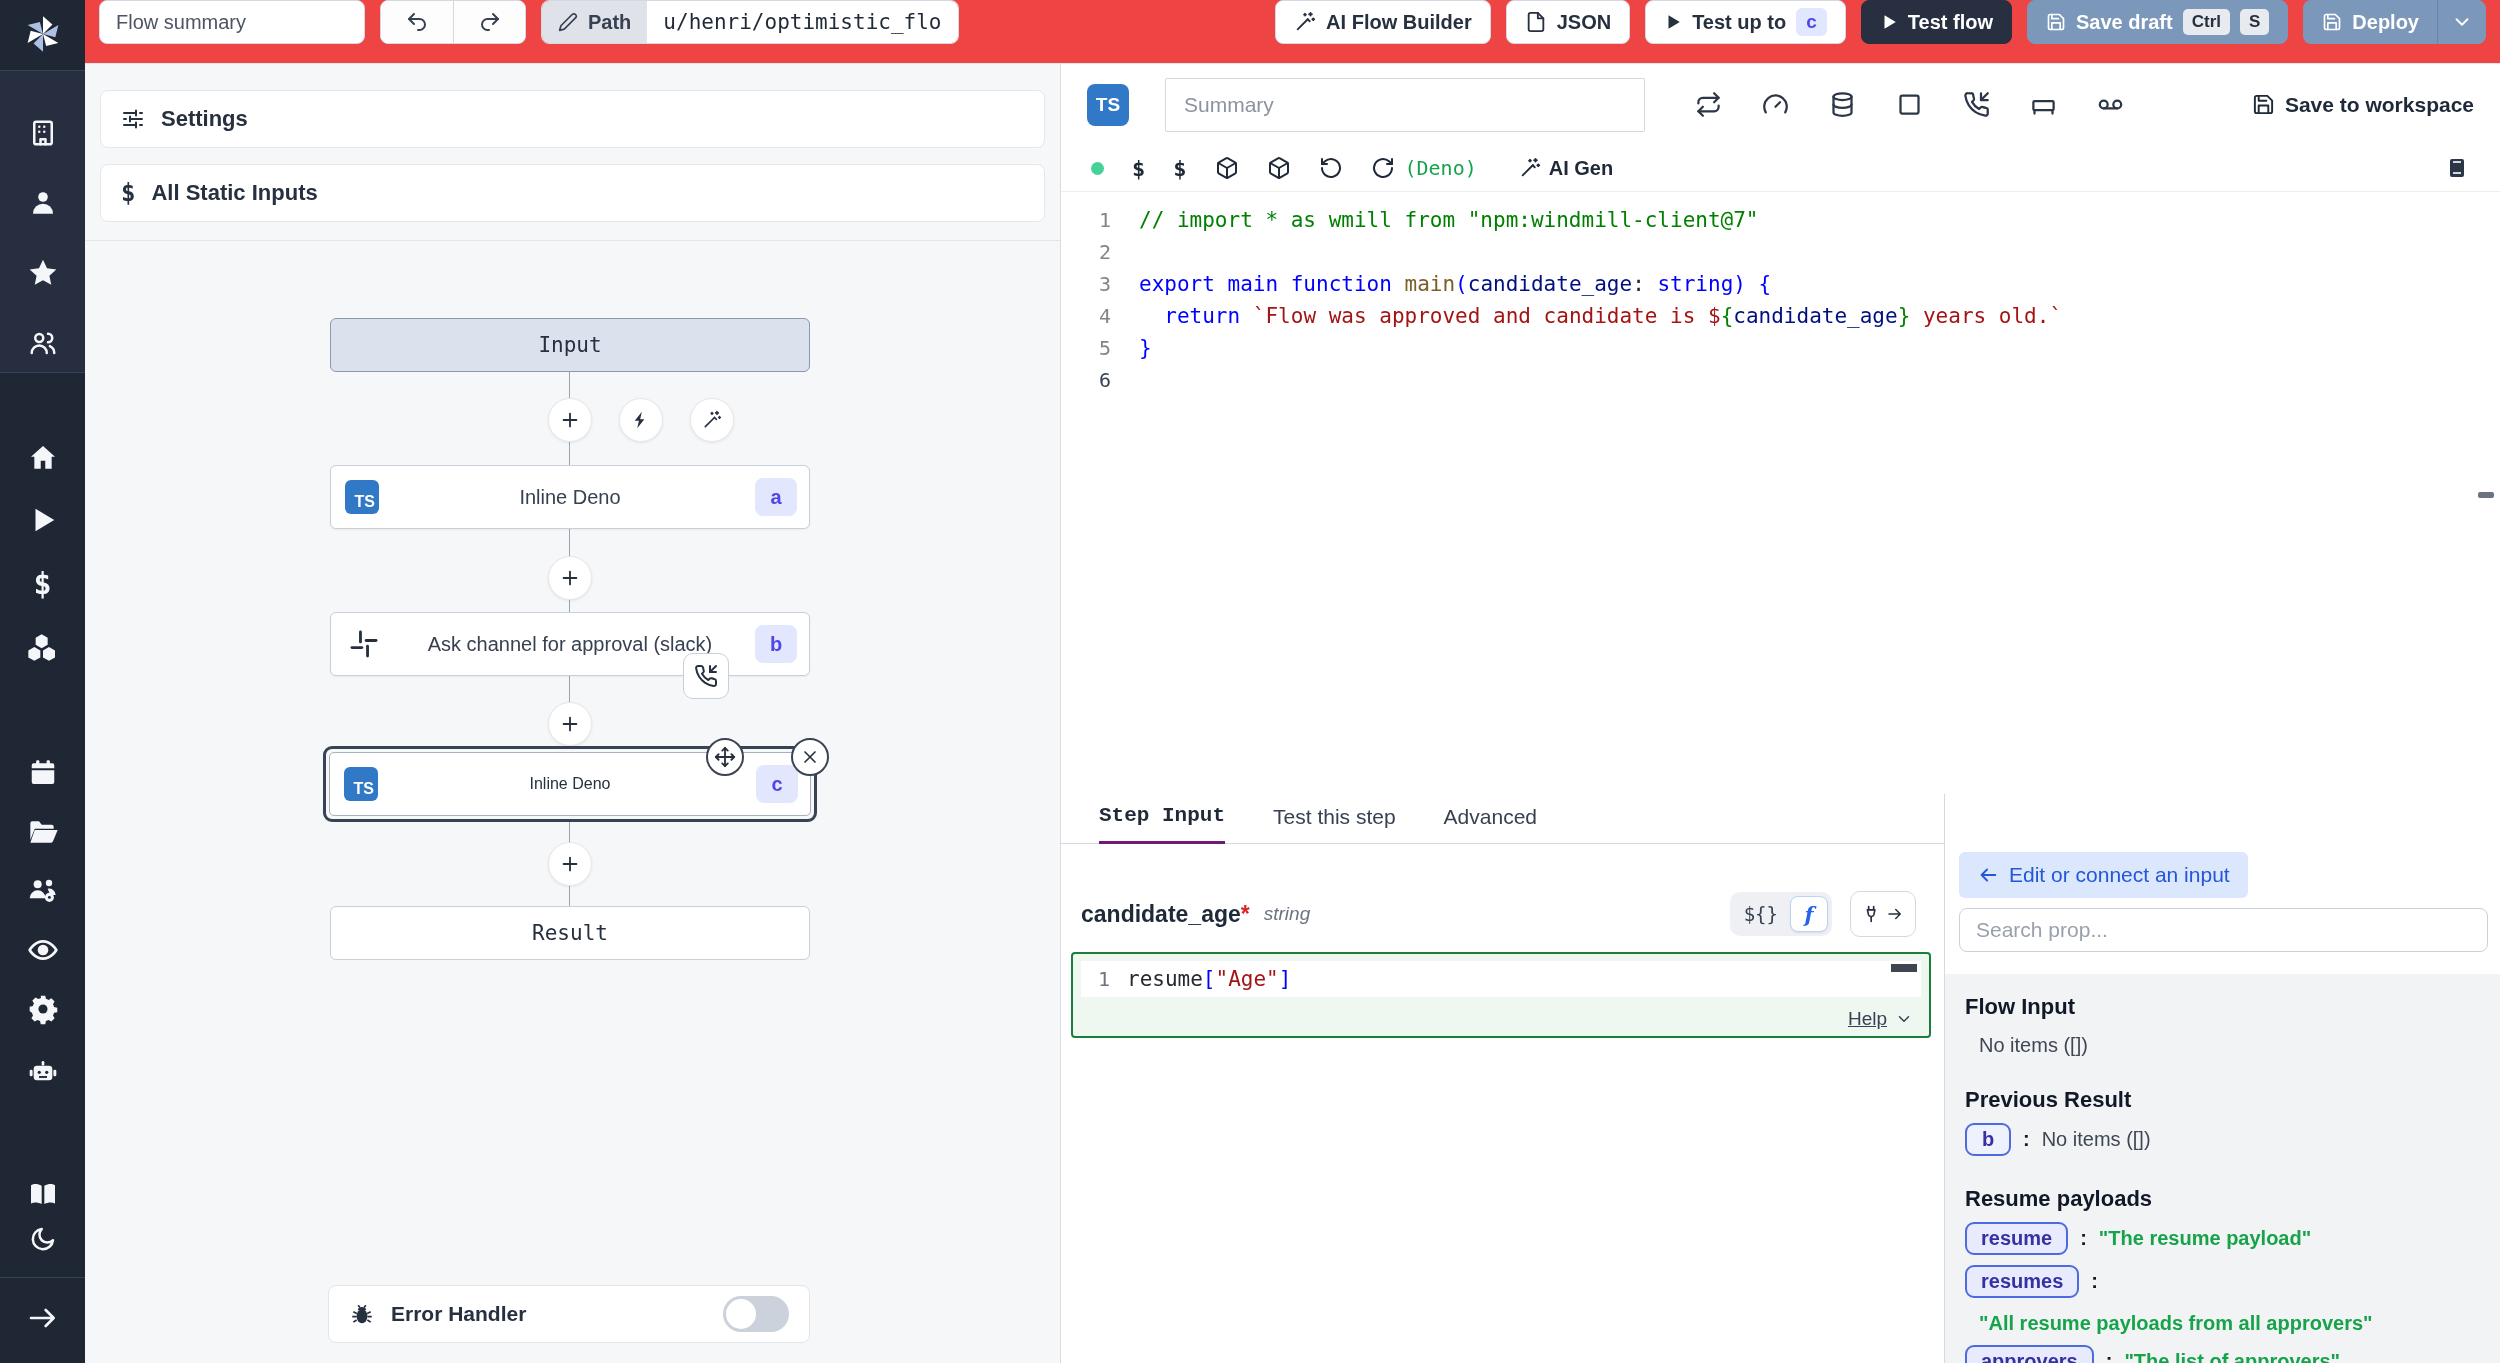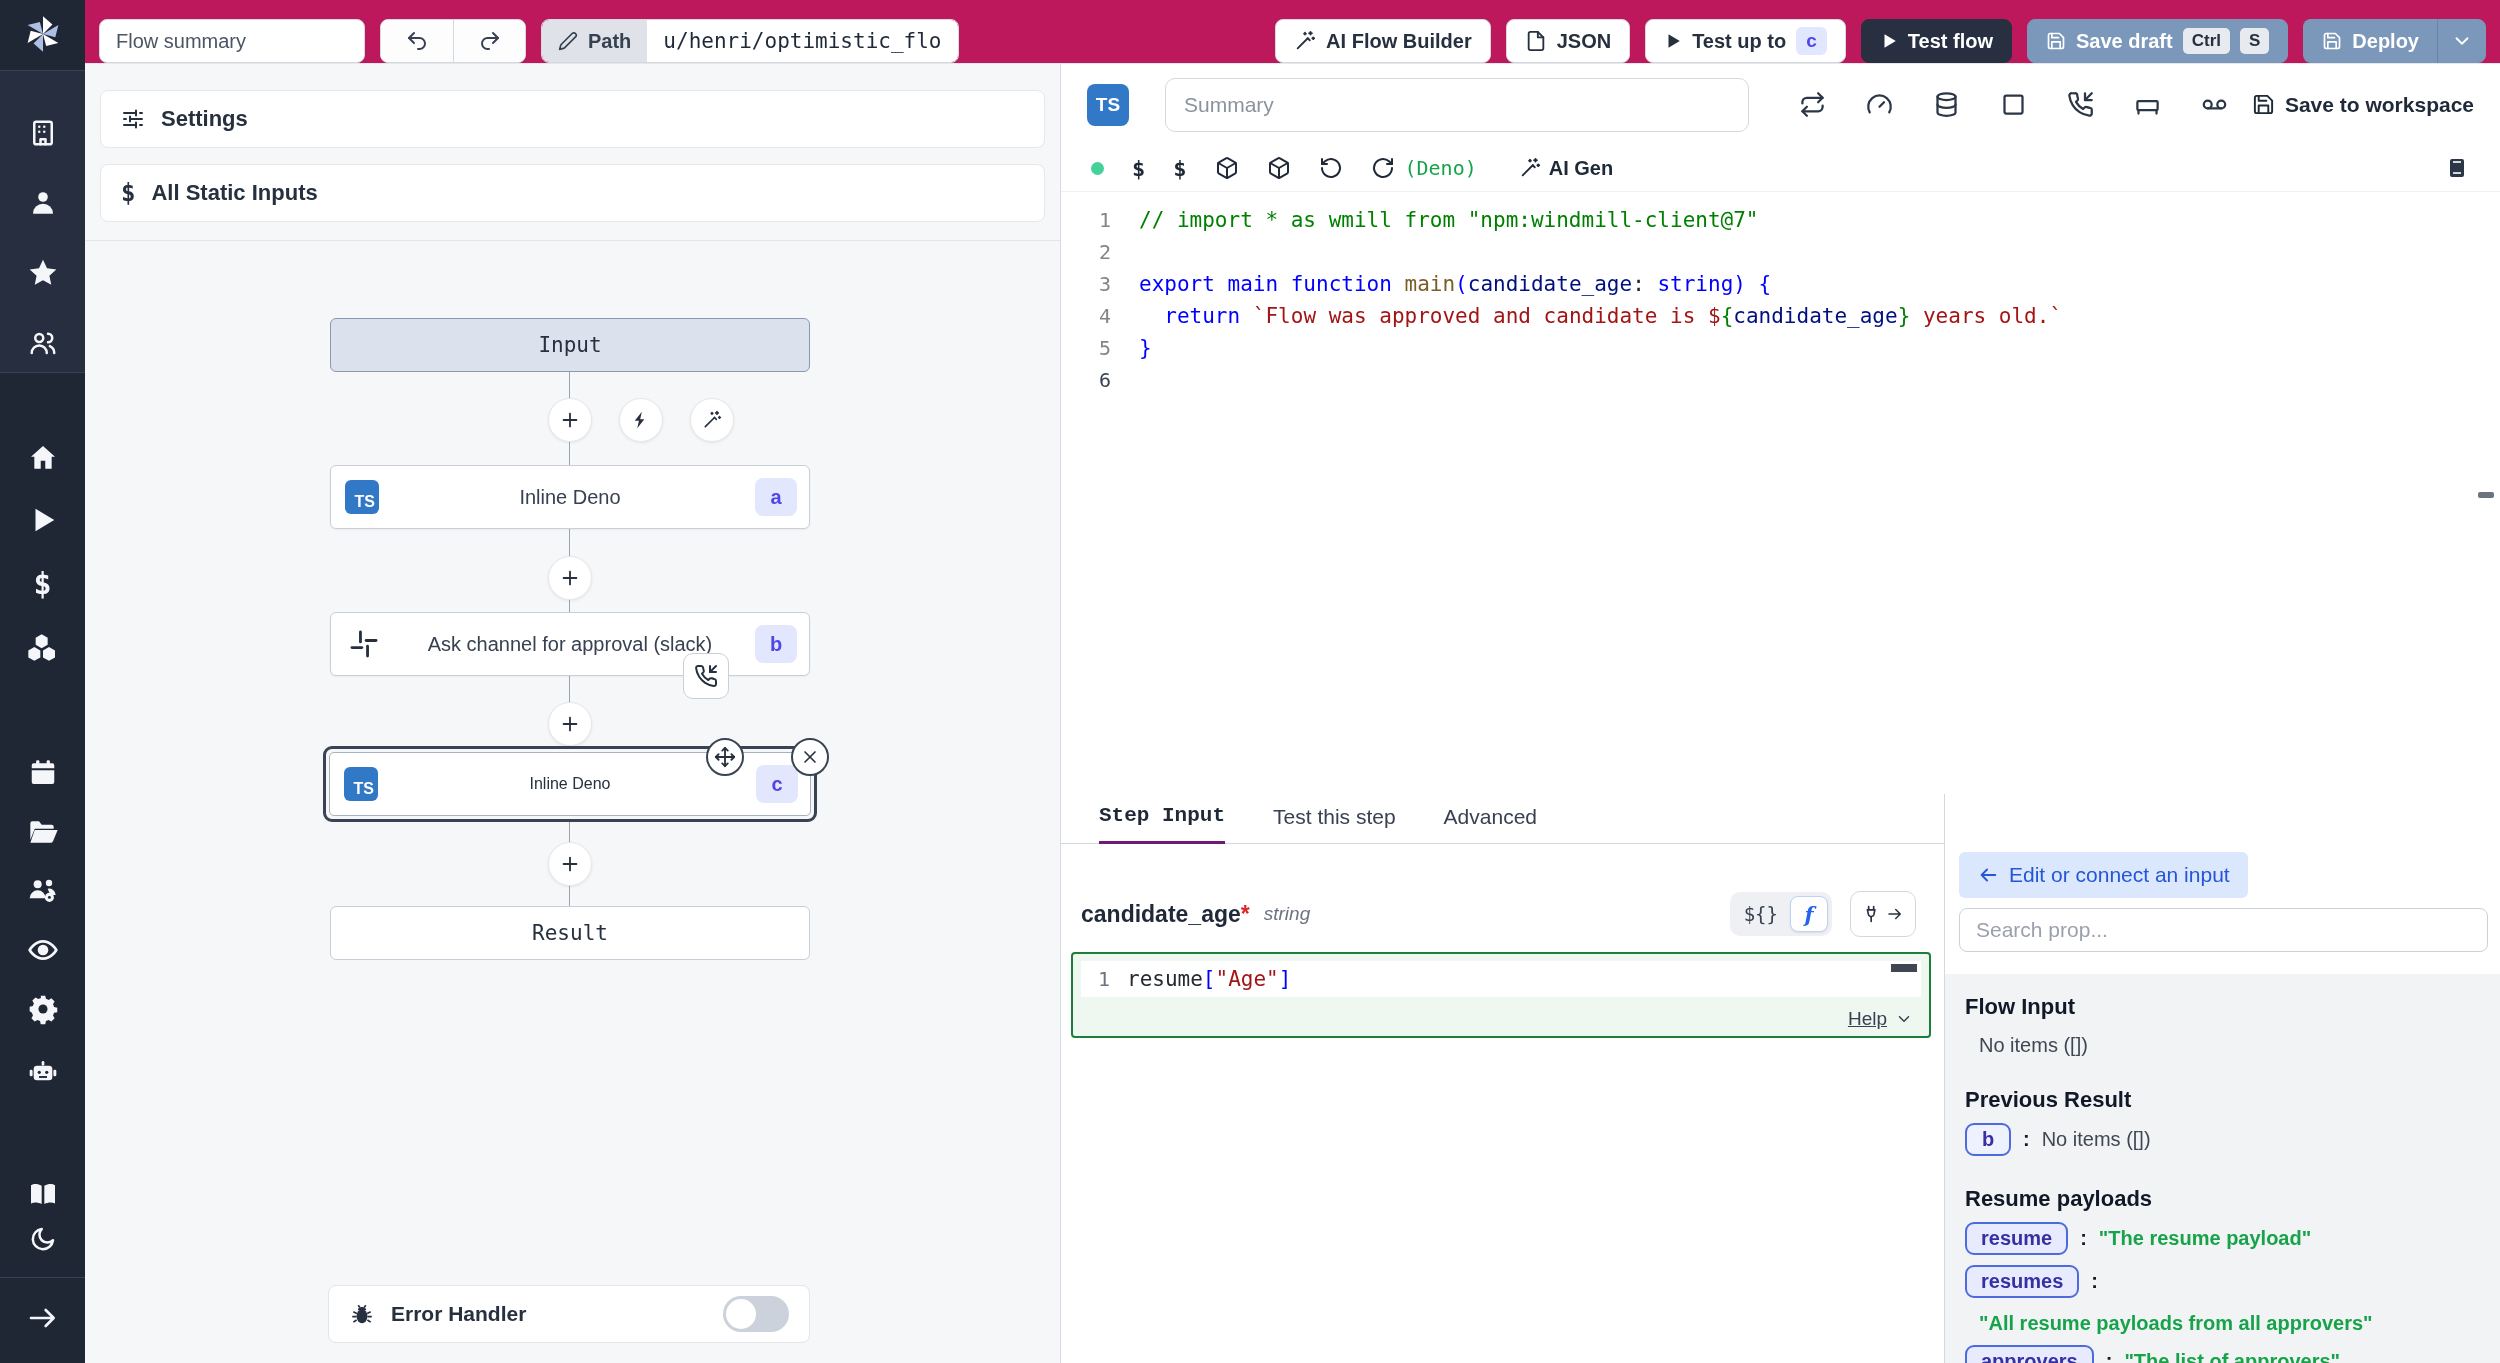--- a/index.html
+++ b/index.html
@@ -14,21 +14,21 @@
 
   
   .sidebar { position:absolute; left:0; top:0; width:85px; height:1363px; background:#1f2634; z-index:30; }
   .side-logo { position:absolute; top:8px; left:0; width:85px; height:52px; display:flex; align-items:center; justify-content:center; }
   .side-section { position:absolute; top:70px; left:0; width:85px; height:303px; background:#272e3f; border-top:1px solid #39415a; border-bottom:1px solid #39415a; }
   .side-ic { position:absolute; left:0; width:85px; height:40px; display:flex; align-items:center; justify-content:center; color:#f4f6fa; cursor:pointer; }
   .side-div { position:absolute; left:0; width:85px; border-top:1px solid #39415a; }
   .side-dollar { font-size:30px; font-weight:700; color:#f4f6fa; font-family:"DejaVu Sans Mono",monospace; }
 
   
-  .topbar { position:absolute; left:85px; top:0; right:0; height:64px; background:#be185d; border-bottom:1px solid #e5e7eb; display:flex; align-items:flex-end; padding:0 14px; gap:15px; z-index:20; }
+  .topbar { position:absolute; left:85px; top:0; right:0; height:64px; background:#ef4444; border-bottom:1px solid #e5e7eb; display:flex; align-items:flex-start; padding:0 14px; gap:15px; z-index:20; }
   .flow-summary { width:266px; height:44px; border:1px solid #d4d8df; border-radius:8px; padding:0 16px; font-size:20px; color:#374151; outline:none; }
   .flow-summary::placeholder { color:#4b5563; }
   .undoredo { display:flex; height:44px; border:1px solid #d4d8df; border-radius:8px; overflow:hidden; background:#fff; }
   .undoredo button { width:72px; border:none; background:#fdfdfd; color:#374151; display:flex; align-items:center; justify-content:center; cursor:pointer; }
   .undoredo button + button { border-left:1px solid #d4d8df; }
   .path-chip { display:flex; height:44px; border:1px solid #d4d8df; border-radius:8px; overflow:hidden; }
   .path-chip .left { display:flex; align-items:center; gap:10px; padding:0 16px; background:#dfe3e9; color:#374151; font-weight:700; font-size:20px; }
   .path-chip .right { display:flex; align-items:center; padding:0 16px; background:#fff; font-size:21px; color:#1f2937; font-family:"DejaVu Sans Mono",monospace; }
   .tb-spacer { flex:1; }
   .btn { height:44px; display:flex; align-items:center; gap:10px; padding:0 18px; border-radius:8px; font-size:20px; font-weight:600; cursor:pointer; border:1px solid #d4d8df; background:#fff; color:#27303f; white-space:nowrap; }
@@ -69,21 +69,21 @@
   .phone-chip { position:absolute; width:46px; height:46px; background:#fff; border:1px solid #c9cfd9; border-radius:10px; display:flex; align-items:center; justify-content:center; color:#27303f; z-index:4; cursor:pointer; }
   .eh-card { position:absolute; left:243px; width:482px; height:58px; background:#fff; border:1px solid #e3e5e9; border-radius:8px; display:flex; align-items:center; gap:16px; padding:0 20px; z-index:2; }
   .eh-card .t { font-size:21px; font-weight:700; color:#27303f; }
   .toggle.big { width:66px; height:36px; border-radius:18px; background:#ccd2db; margin-left:auto; }
   .toggle.big .knob { width:30px; height:30px; }
 
   
   .editor { position:absolute; left:1060px; top:64px; right:0; bottom:0; background:#fff; border-left:1px solid #d8dce2; }
   .ed-head { position:absolute; left:0; right:0; top:0; height:81px; display:flex; align-items:center; padding:0 26px; }
   .ed-ts { width:42px; height:42px; background:#3178c6; border-radius:8px; color:#fff; font-weight:700; font-size:19px; display:flex; align-items:center; justify-content:center; flex:none; }
-  .summary-input { margin-left:36px; width:584px; height:54px; border:1px solid #d4d8df; border-radius:10px; padding:0 18px; font-size:21px; color:#374151; outline:none; }
+  .summary-input { margin-left:36px; width:480px; height:54px; border:1px solid #d4d8df; border-radius:2px; padding:0 18px; font-size:21px; color:#374151; outline:none; }
   .summary-input::placeholder { color:#8b939f; }
   .ed-icons { margin-left:50px; display:flex; gap:40px; color:#2b3647; }
   .ed-icons > div { cursor:pointer; }
   .save-ws { margin-left:auto; display:flex; align-items:center; gap:10px; font-size:21px; font-weight:600; color:#1f2937; cursor:pointer; }
   .ed-toolbar { position:absolute; left:0; right:0; top:81px; height:47px; display:flex; align-items:center; padding:0 30px; gap:28px; color:#1f2937; border-bottom:1px solid #efefef; }
   .ed-toolbar .dot { width:13px; height:13px; border-radius:50%; background:#44d19a; }
   .tb-dollar { font-size:22px; font-weight:700; font-family:"DejaVu Sans Mono",monospace; cursor:pointer; }
   .deno { color:#16a34a; font-size:20px; font-family:"DejaVu Sans Mono",monospace; margin-left:-18px; }
   .aigen { display:flex; align-items:center; gap:8px; font-size:20px; font-weight:600; margin-left:14px; cursor:pointer; }
   .tb-right { margin-left:auto; color:#2b3647; cursor:pointer; }

